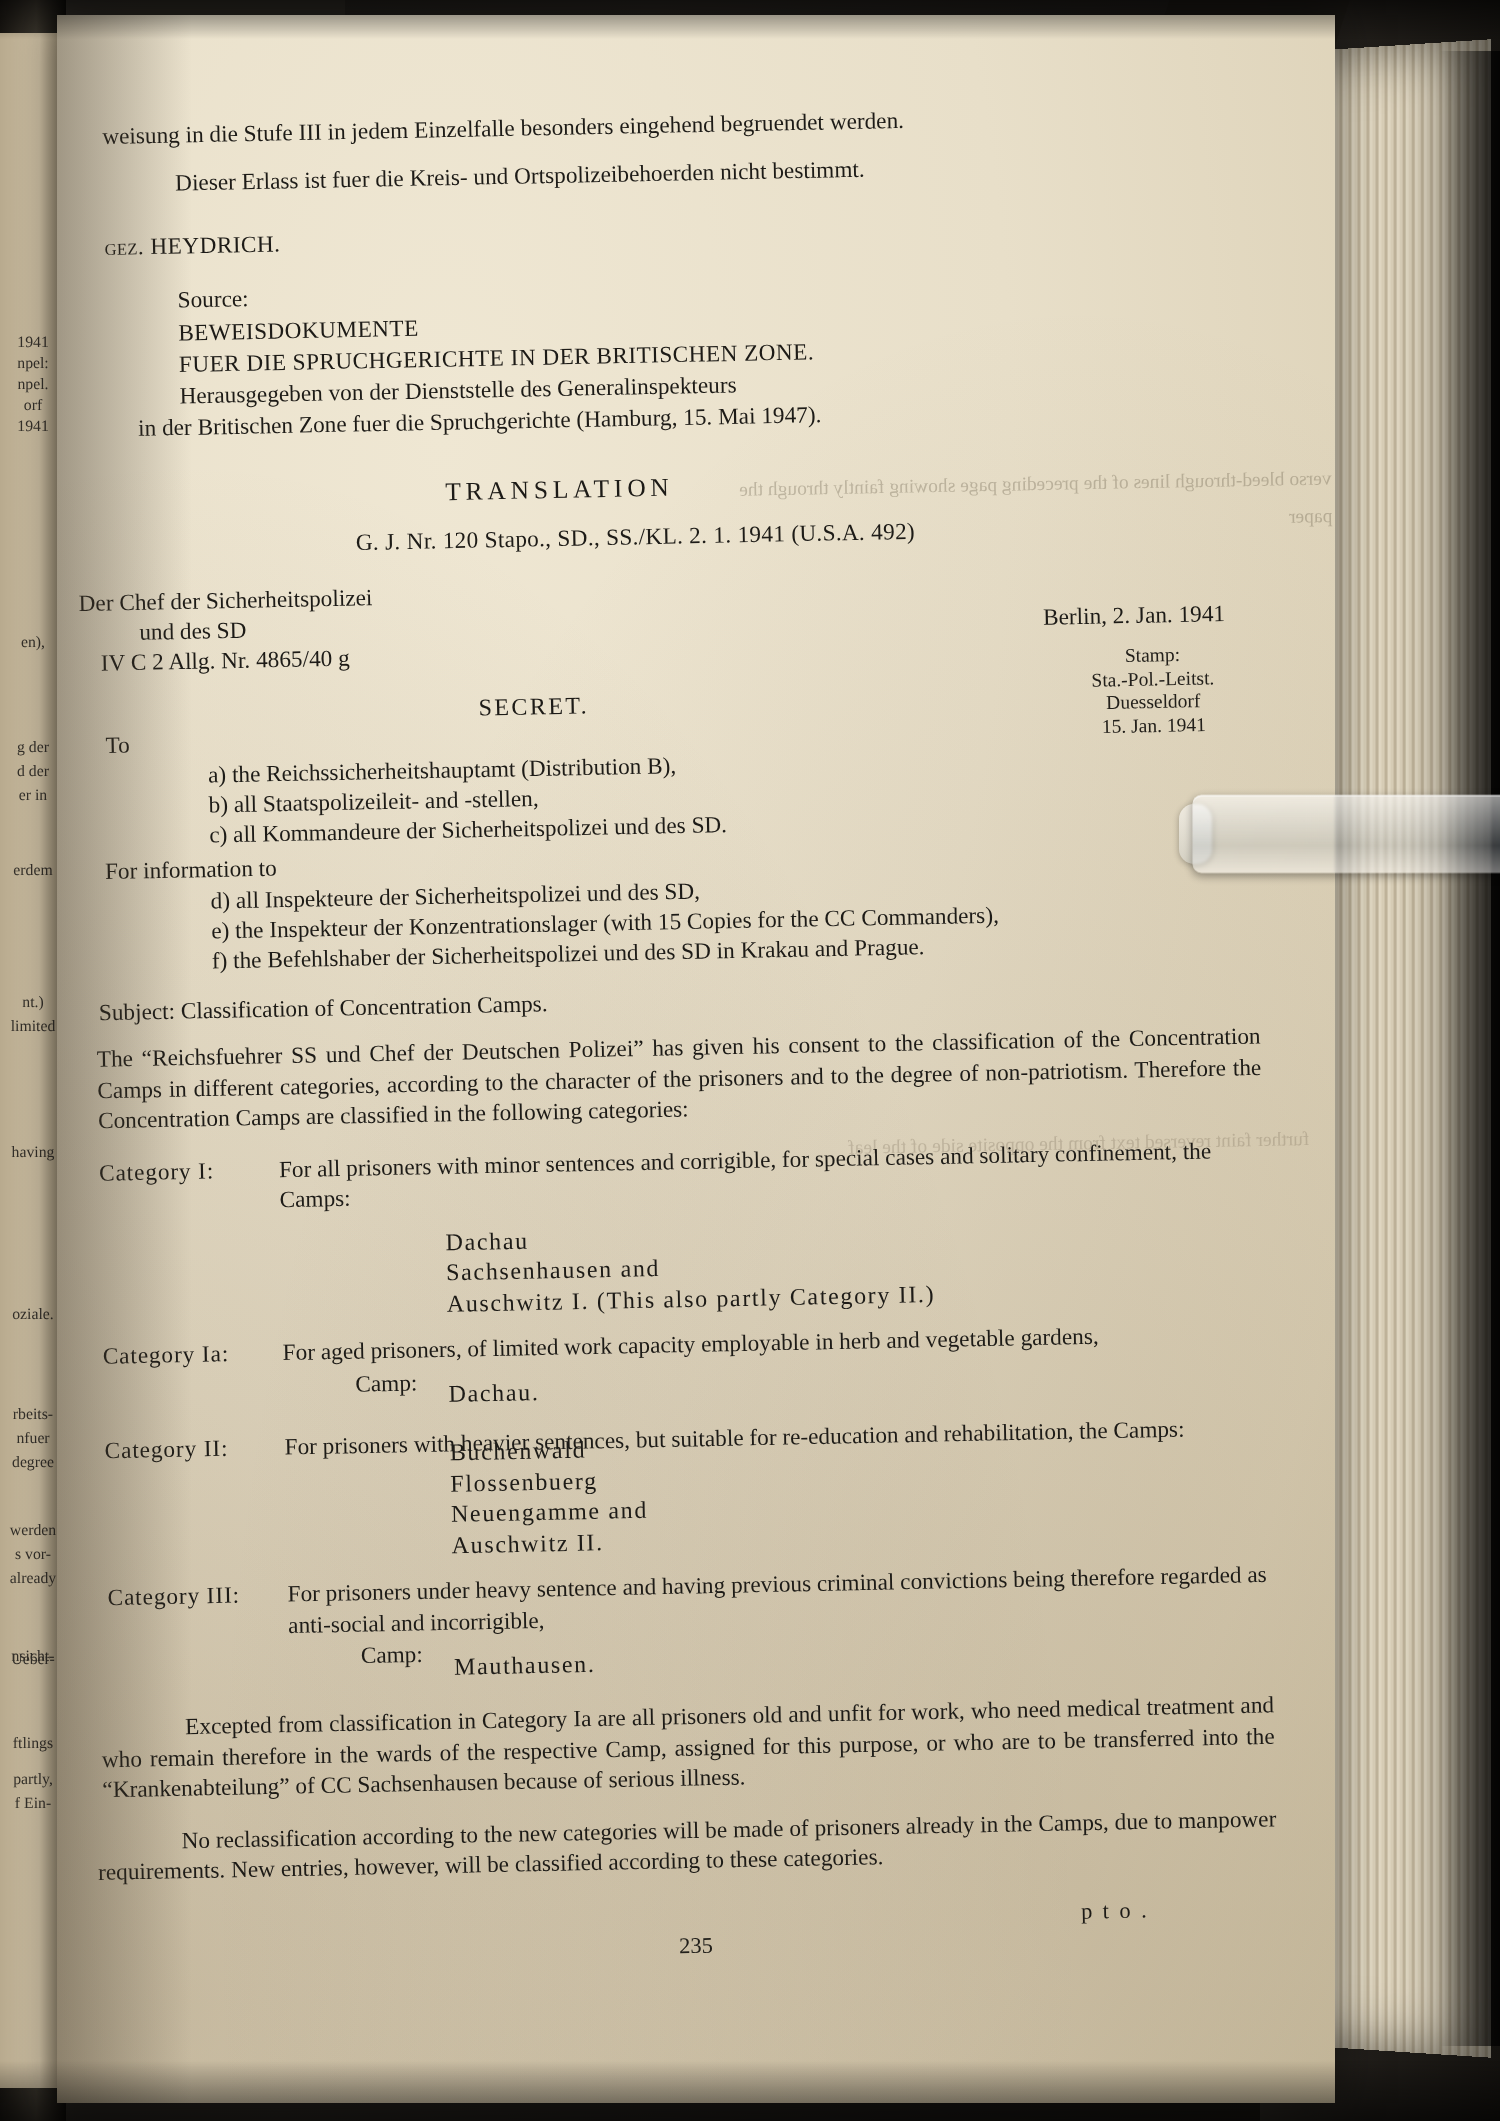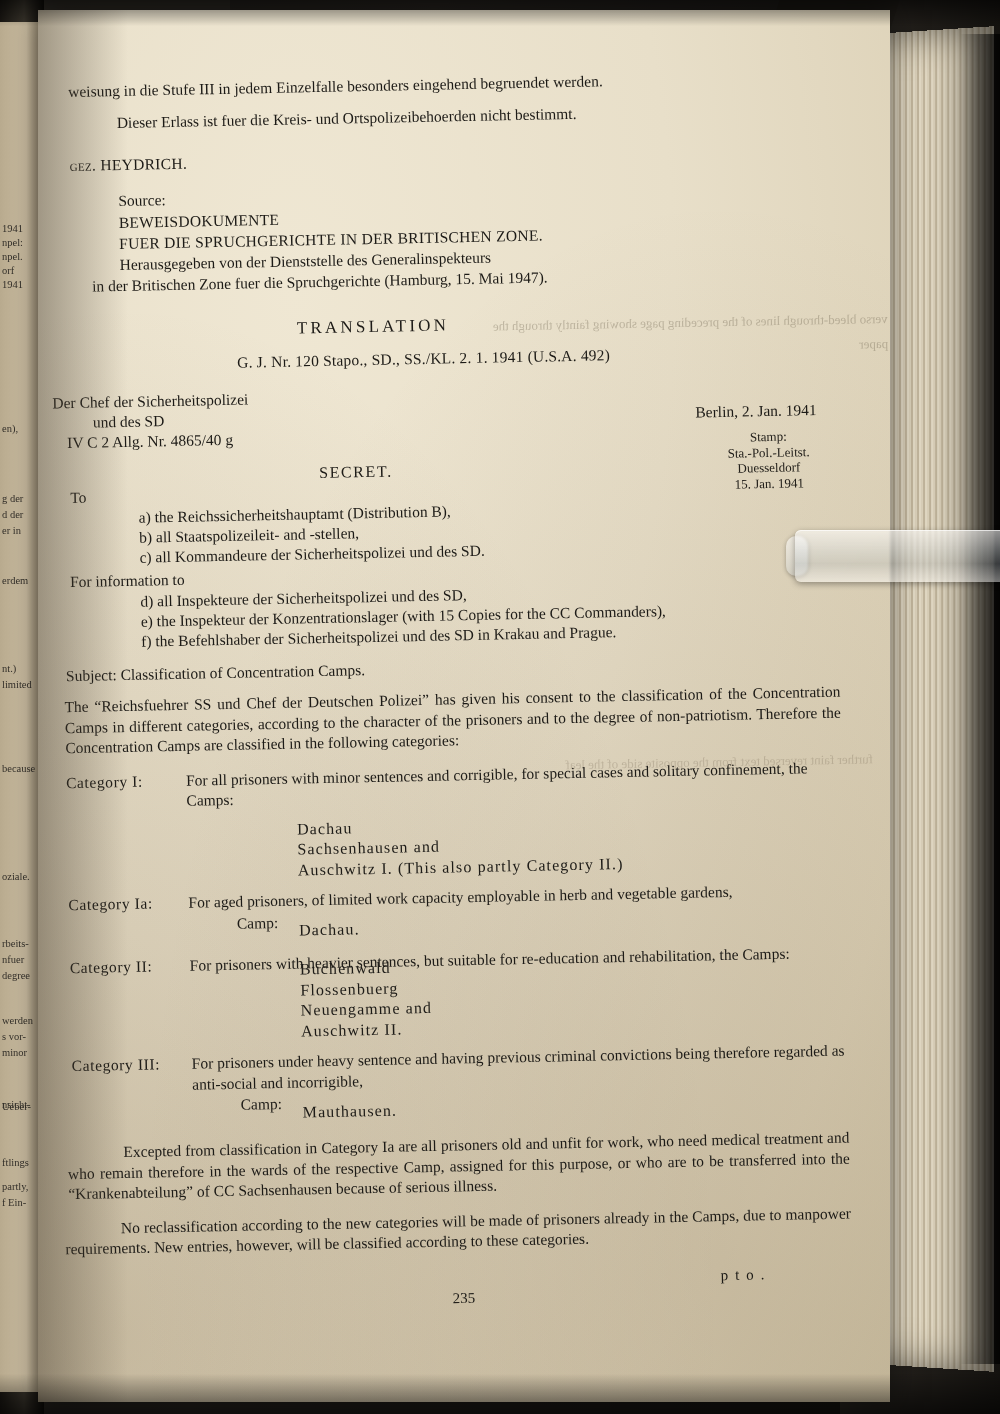--- a/index.html
+++ b/index.html
@@ -51,20 +51,21 @@
     background: linear-gradient(90deg, #1a1713 0%, #3d382f 55%, #0f0d0a 100%);
   }
 
   
   .left-page {
     position: absolute;
     top: 22px; left: 0px;
     width: 44px; height: 1370px;
     background: linear-gradient(90deg, #b9ab8f 0%, #cdbfa3 60%, #8d8068 100%);
     overflow: hidden;
+    text-align: center;
   }
   .left-page .frag {
     position: absolute;
     left: 2px;
     width: 40px;
     font-size: 10.5px;
     line-height: 13px;
     color: #34302a;
     font-family: "Liberation Serif", serif;
     white-space: pre;
@@ -313,28 +314,28 @@
     <div class="frag" style="top:228px">npel.</div>
     <div class="frag" style="top:242px">orf</div>
     <div class="frag" style="top:256px">1941</div>
     <div class="frag" style="top:400px">en),</div>
     <div class="frag" style="top:470px">g der</div>
     <div class="frag" style="top:486px">d der</div>
     <div class="frag" style="top:502px">er in</div>
     <div class="frag" style="top:552px">erdem</div>
     <div class="frag" style="top:640px">nt.)</div>
     <div class="frag" style="top:656px">limited</div>
-    <div class="frag" style="top:740px">because</div>
+    <div class="frag" style="top:740px">having</div>
     <div class="frag" style="top:848px">oziale.</div>
     <div class="frag" style="top:915px">rbeits-</div>
     <div class="frag" style="top:931px">nfuer</div>
     <div class="frag" style="top:947px">degree</div>
     <div class="frag" style="top:992px">werden</div>
     <div class="frag" style="top:1008px">s vor-</div>
-    <div class="frag" style="top:1024px">minor</div>
+    <div class="frag" style="top:1024px">already</div>
     <div class="frag" style="top:1078px">Ueber-</div>
     <div class="frag" style="top:1134px">ftlings</div>
     <div class="frag" style="top:1076px">nsicht-</div>
     <div class="frag" style="top:1158px">partly,</div>
     <div class="frag" style="top:1174px">f Ein-</div>
   </div>
 
   <div class="page-sheet">
     <div class="tone"></div>
 

